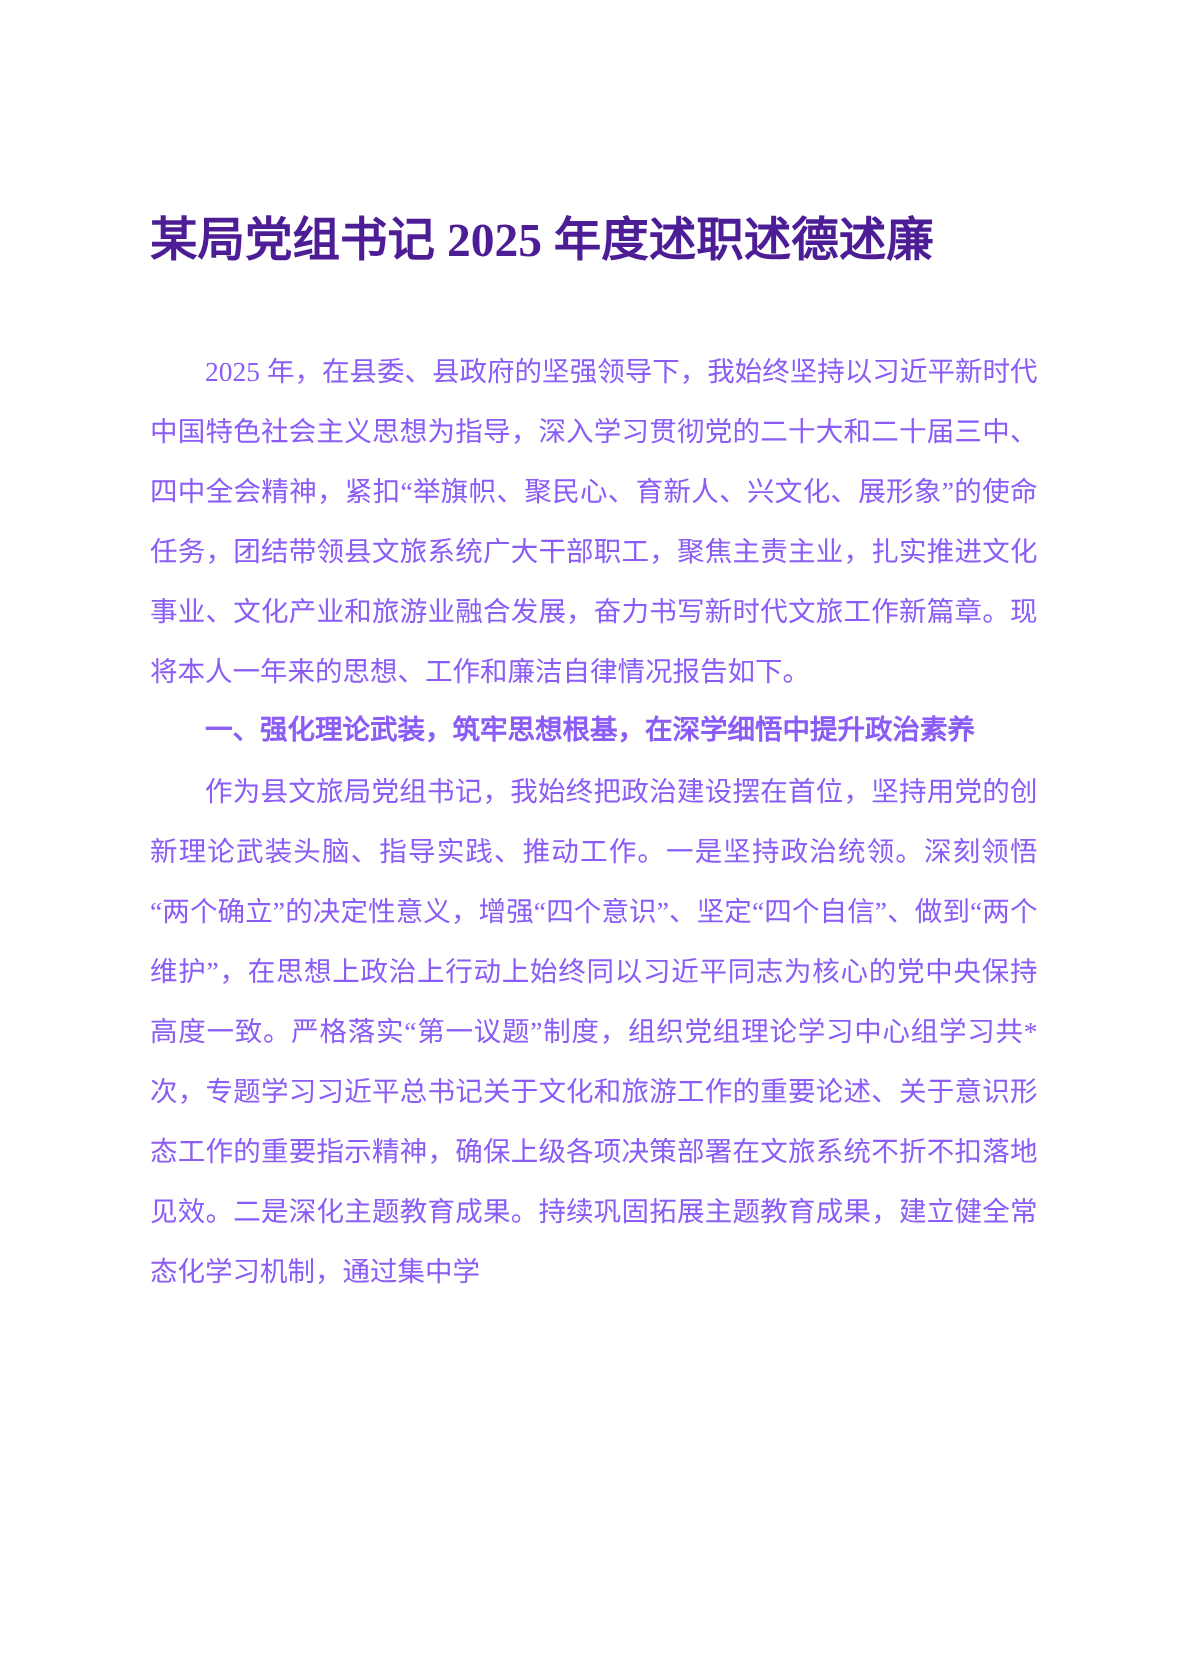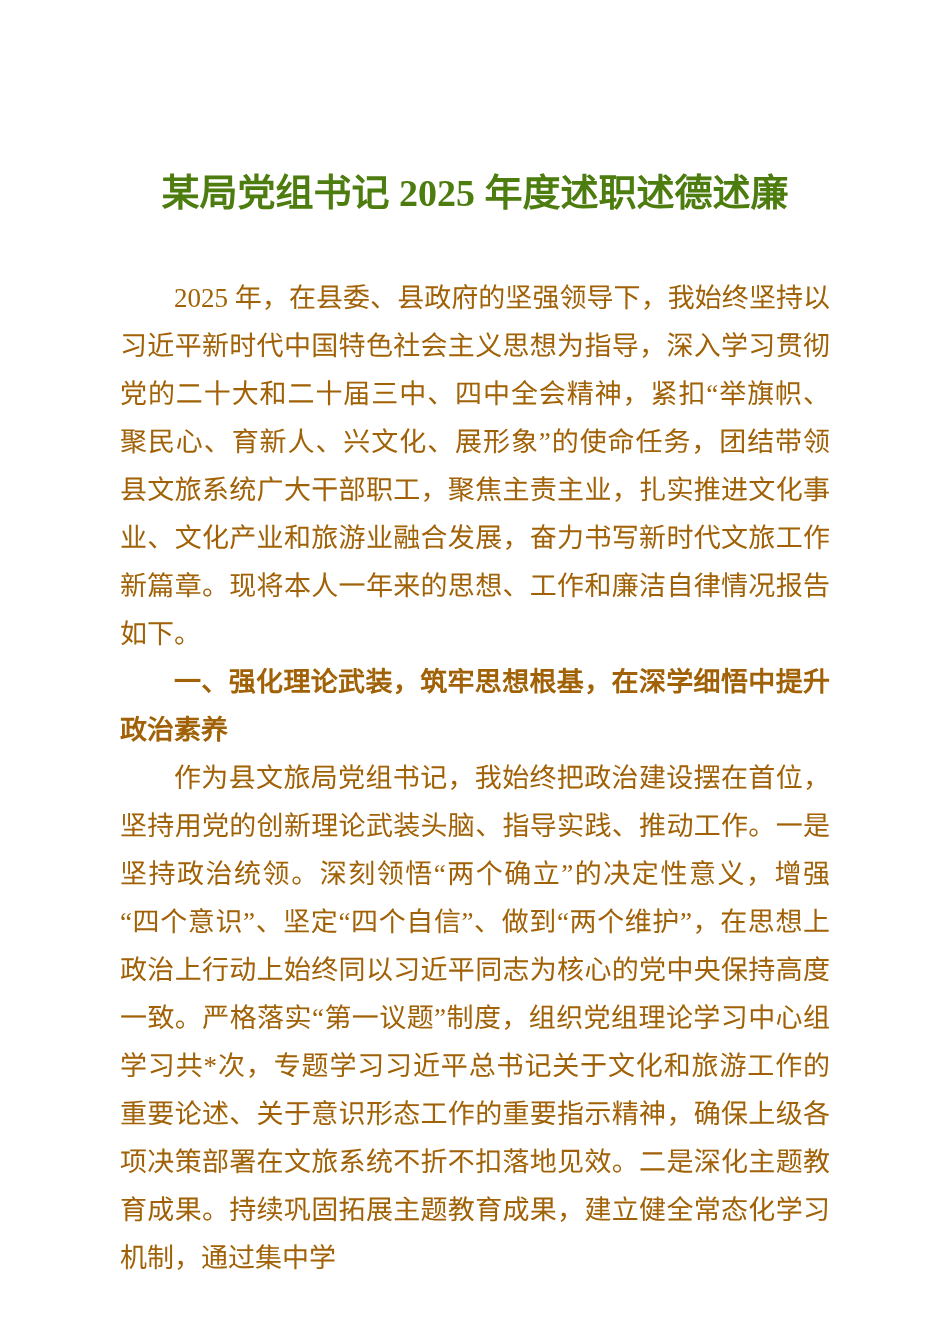--- a/index.html
+++ b/index.html
@@ -16,38 +16,37 @@
     box-sizing: border-box;
     padding: 165px 120px 0 120px;
     overflow: hidden;
     color: #000000;
   }
   .doc-title {
     font-family: "Liberation Serif", "DejaVu Serif", serif;
     font-weight: bold;
     font-size: 38px;
     line-height: 57px;
-    text-align: center;
-    color: #4d7c0f;
+    color: #4c1d95;
   }
   .doc-body {
     margin-top: 52px;
     font-family: "Liberation Serif", "DejaVu Serif", serif;
-    font-size: 27px;
+    font-size: 22px;
     line-height: 48px;
     text-align: justify;
-    color: #a16207;
+    color: #8b5cf6;
   }
   .doc-body p {
     margin: 0;
     padding: 0;
     text-indent: 2em;
   }
   .doc-body p.section-heading {
-    font-family: Liberation Sans, sans-serif;
+    font-family: Liberation Mono, monospace;
     font-weight: bold;
   }
 </style>
 </head>
 <body>
 
 <div class="page">
   <div class="doc-title">
     <div>某局党组书记 2025 年度述职述德述廉</div>
   </div>

